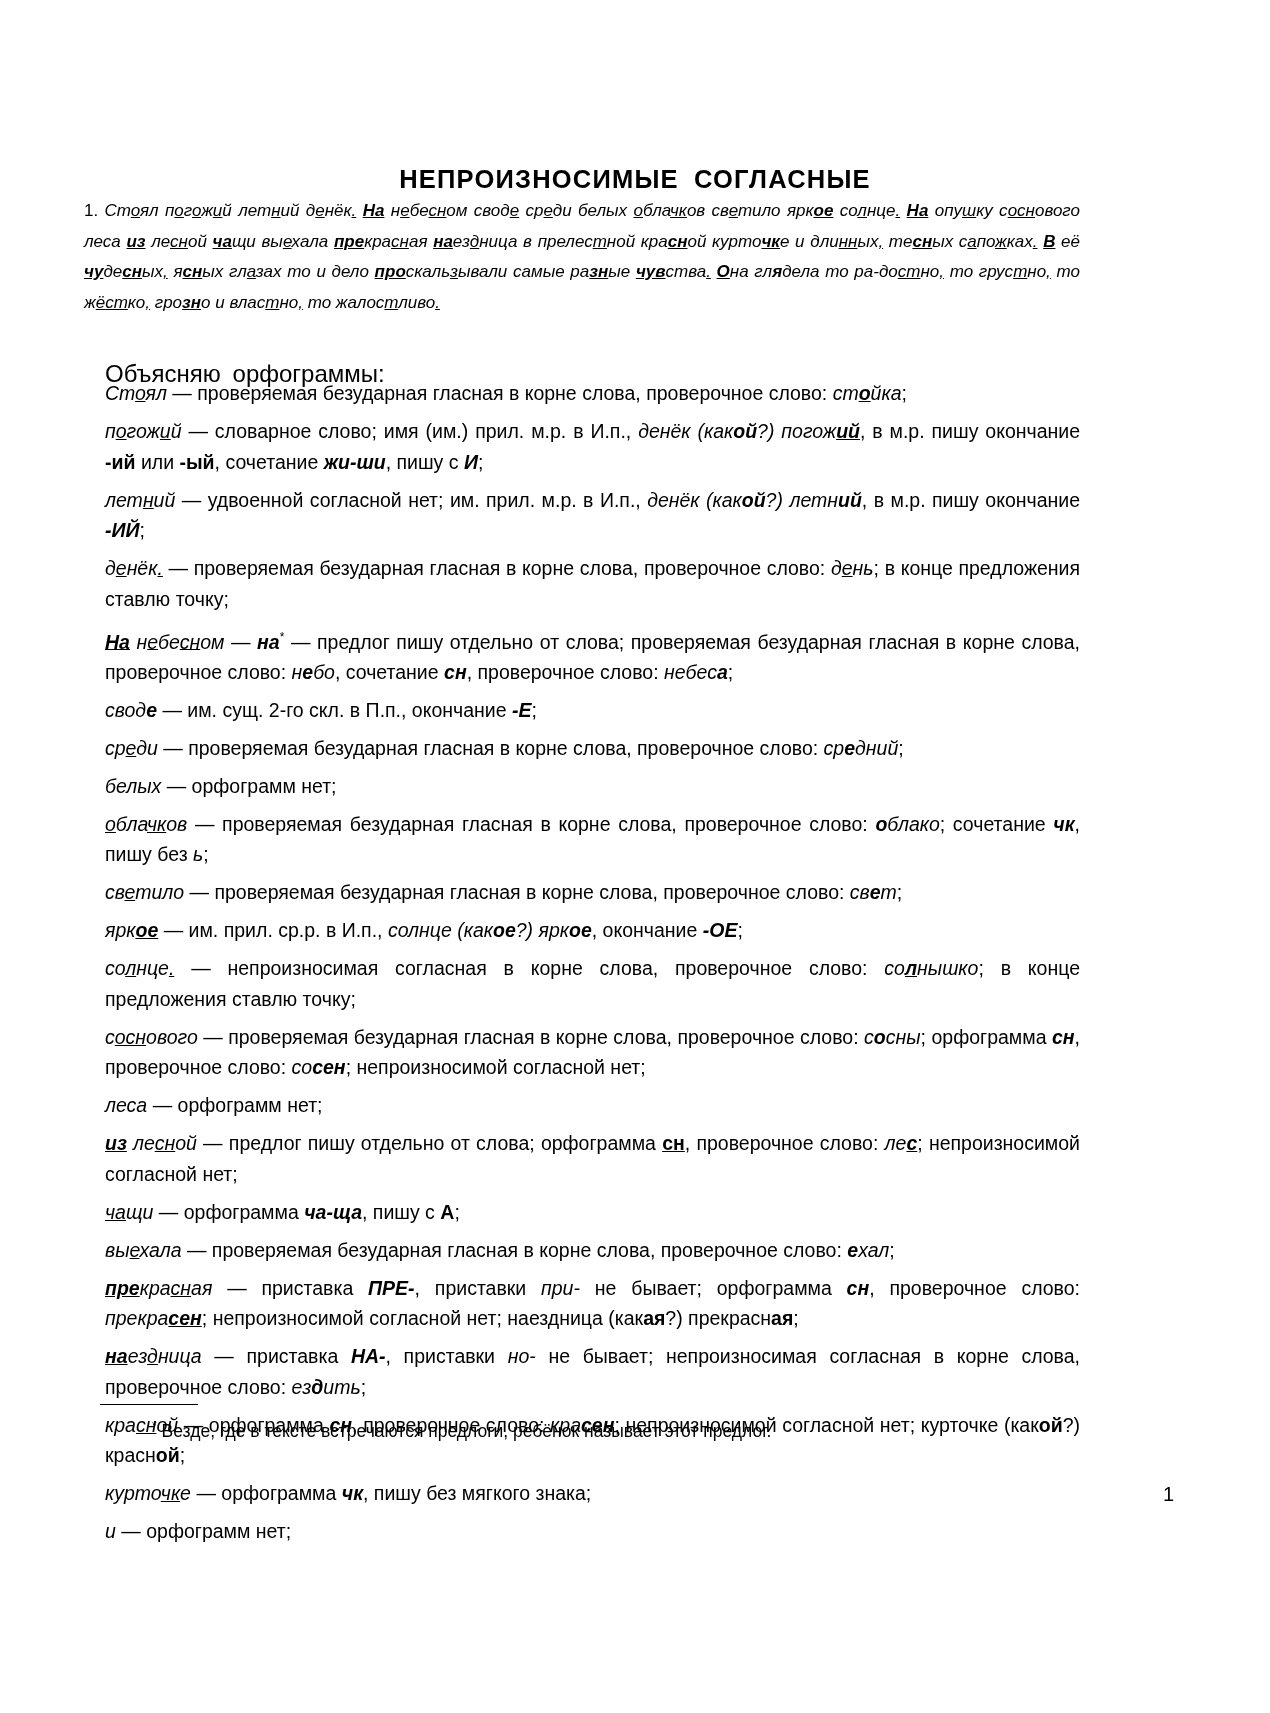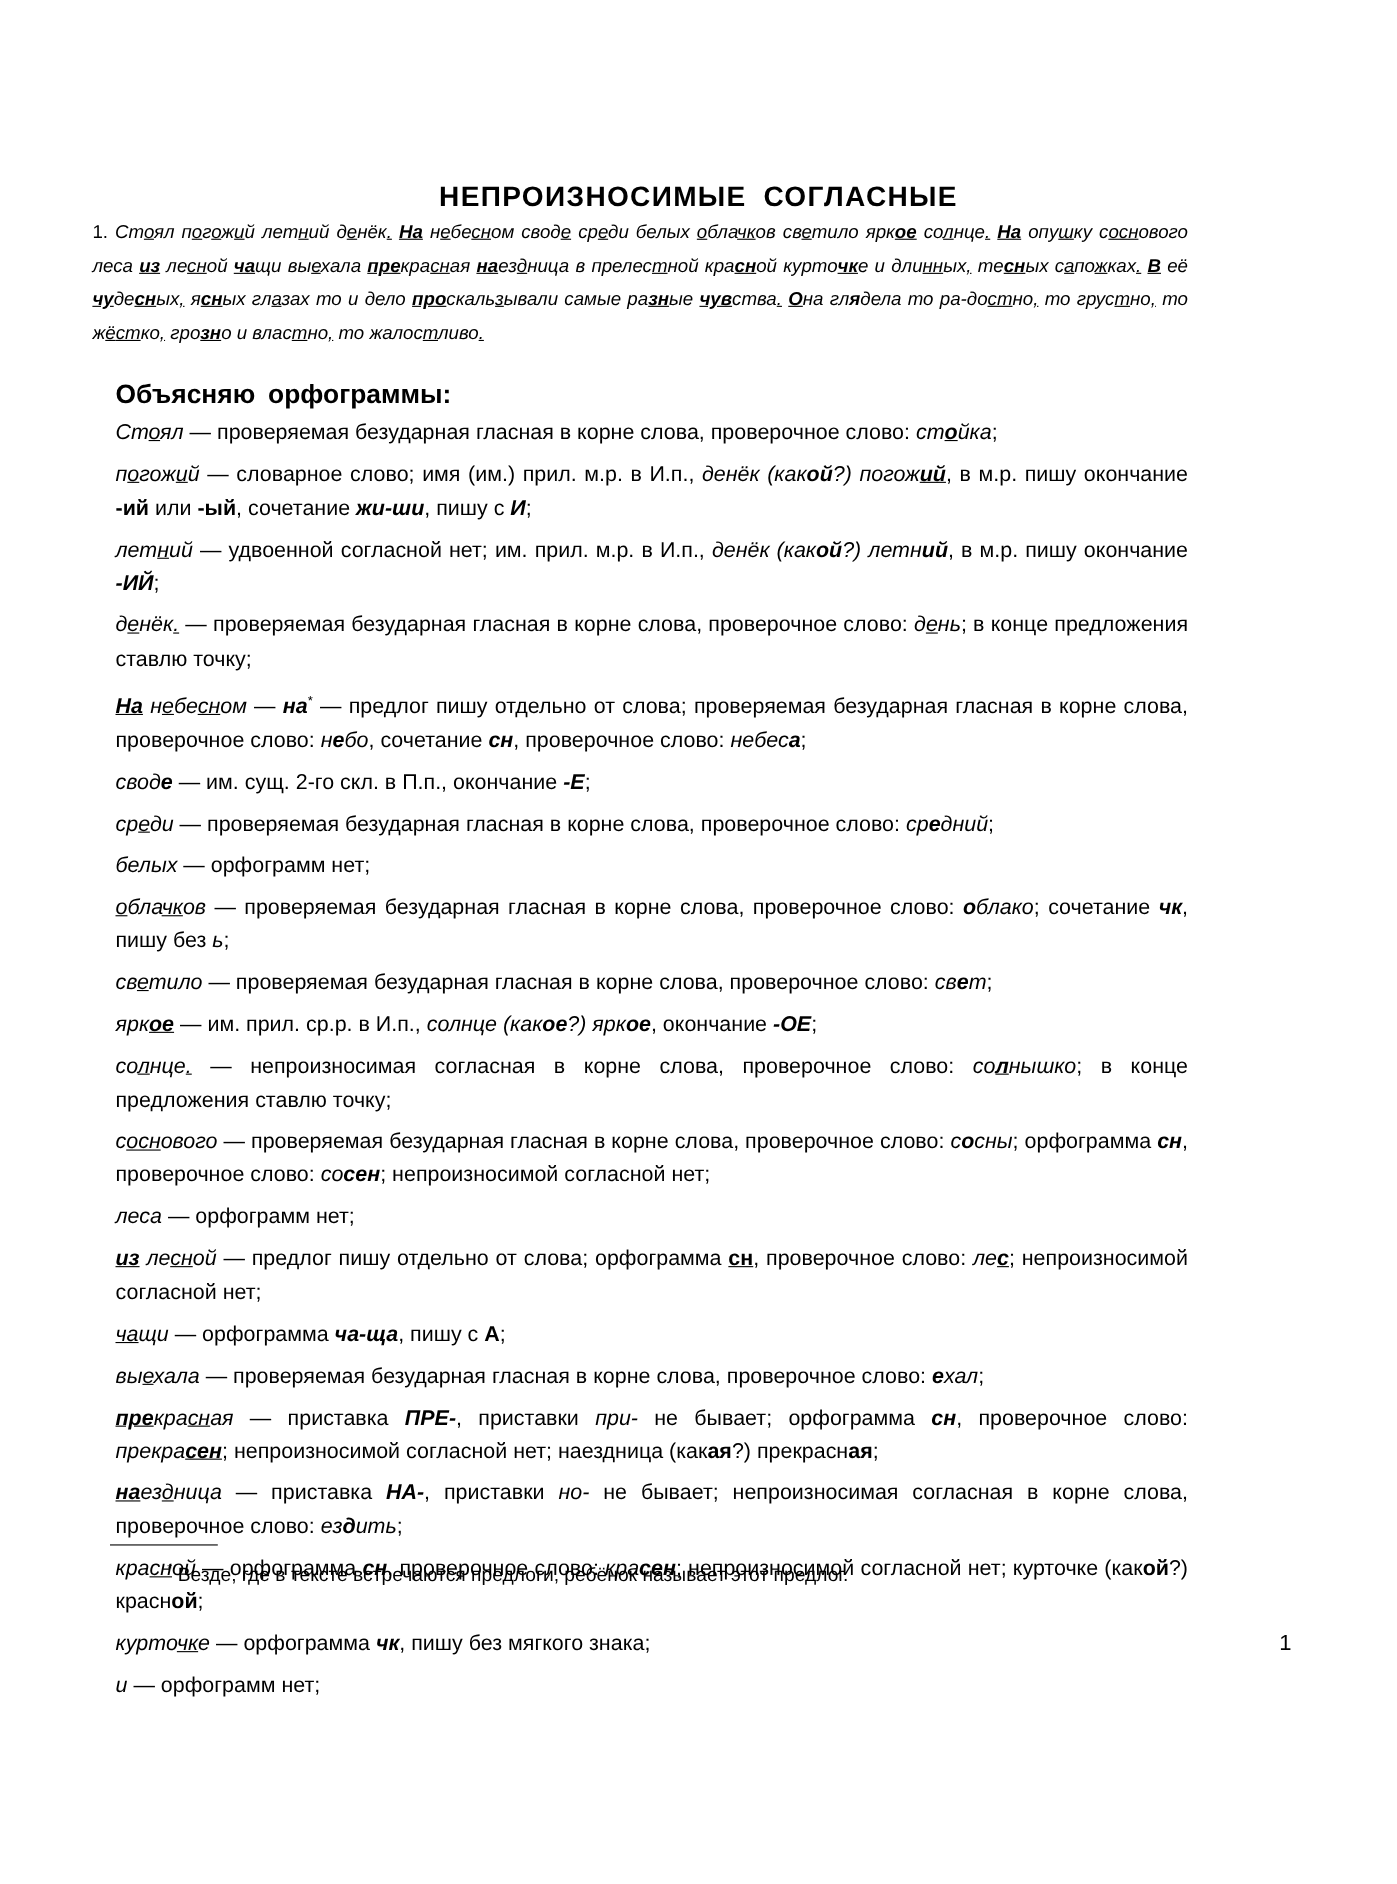--- a/index.html
+++ b/index.html
@@ -42,23 +42,23 @@
     line-height: 30.5px;
     text-align: justify;
     text-justify: inter-word;
   }
   .exercise .num {
     font-style: normal;
   }
   .section-head {
     position: absolute;
     left: 105px;
-    top: 325px;
+    top: 340px;
     font-size: 24px;
-    font-weight: bold;
+    font-weight: normal;
     word-spacing: 5px;
   }
   .explanations {
     position: absolute;
     left: 105px;
     top: 378px;
     width: 975px;
     font-size: 19.5px;
     line-height: 30.5px;
   }

